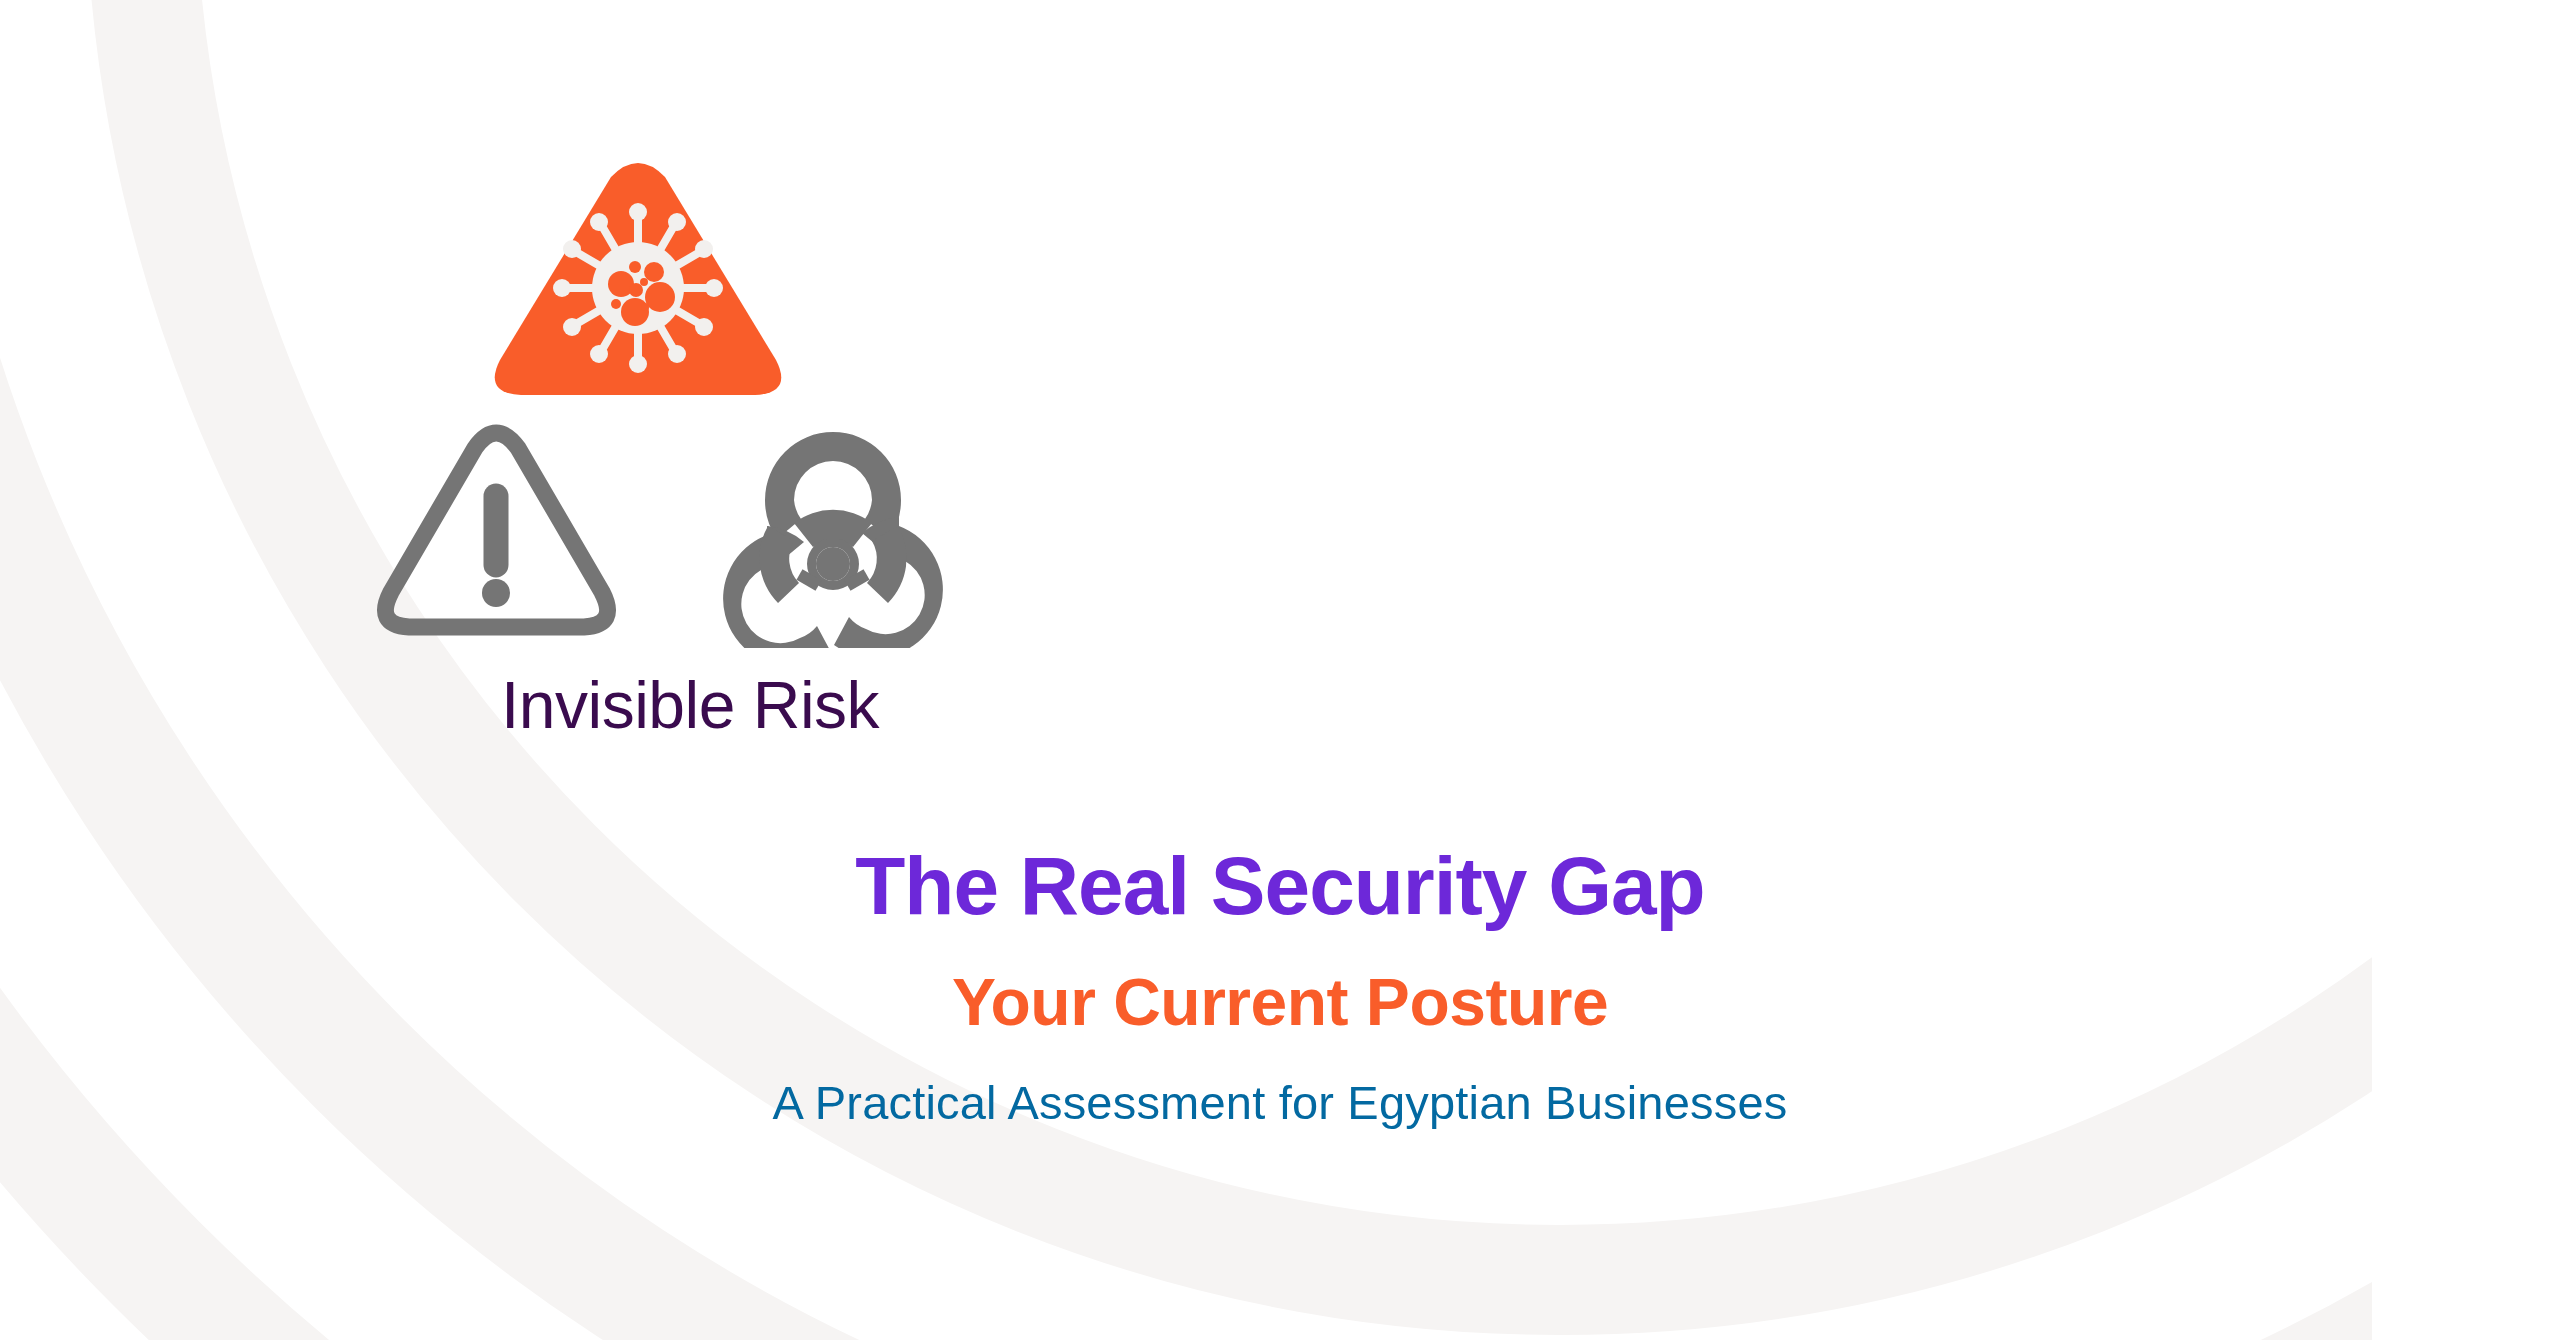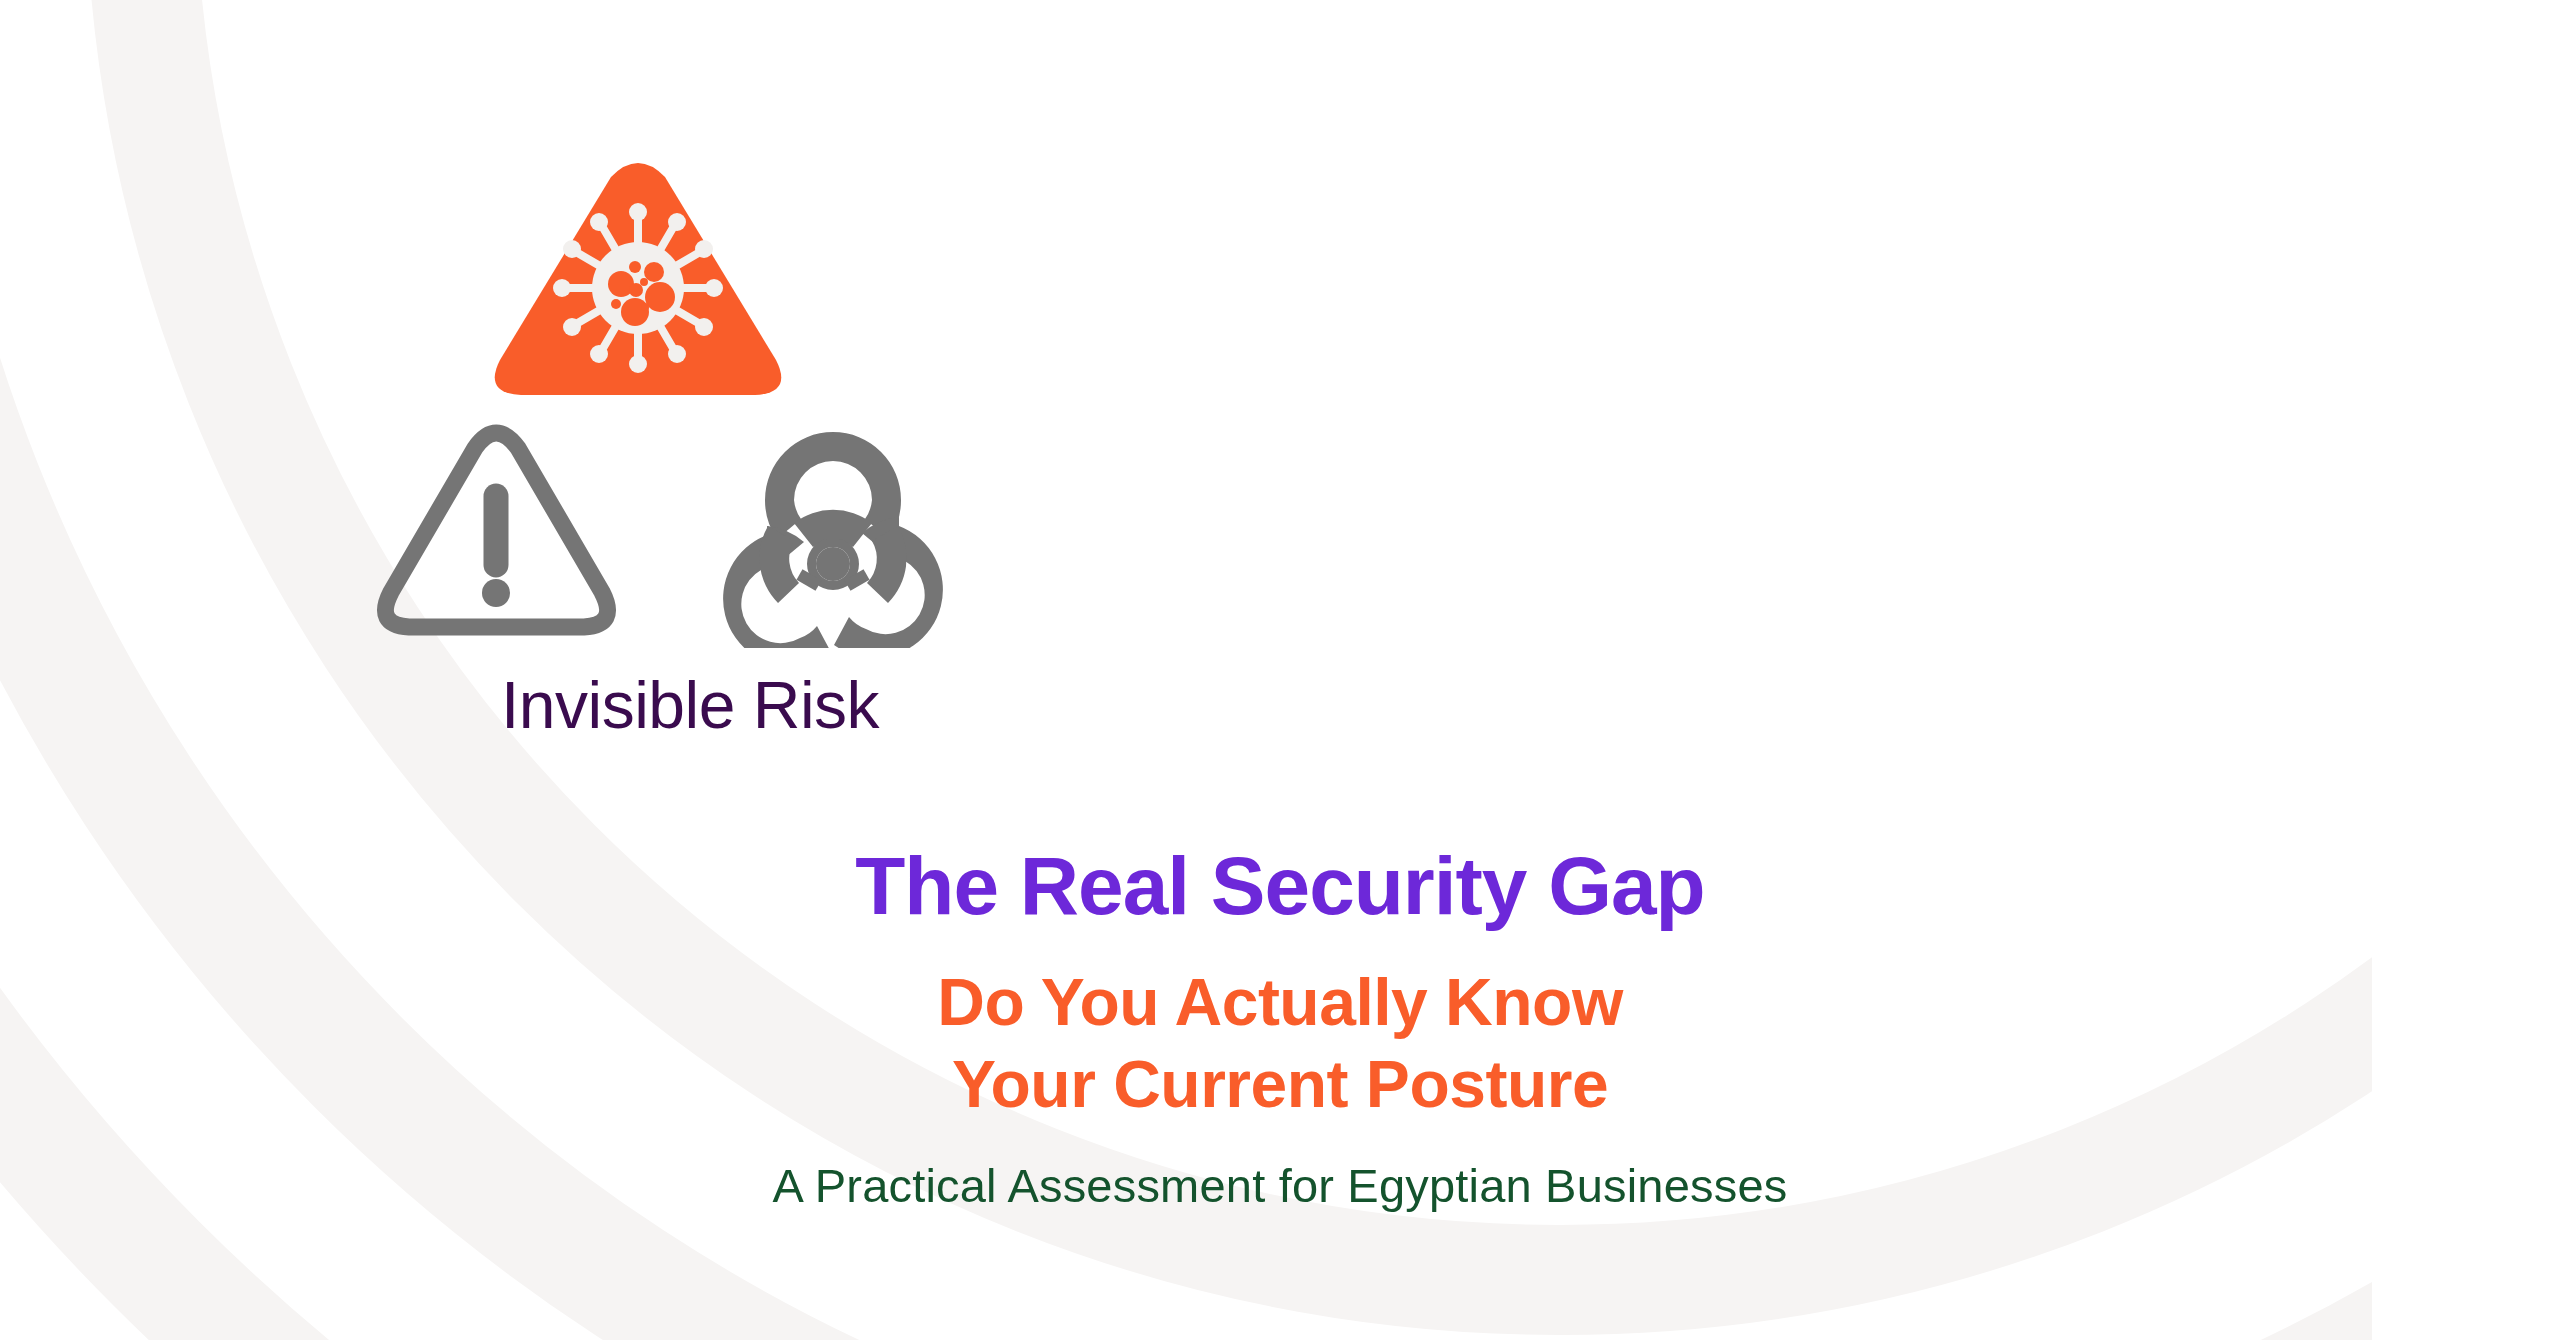--- a/index.html
+++ b/index.html
@@ -107,21 +107,21 @@
     font-size: 66px;
     font-weight: bold;
     color: #f95d2a;
     line-height: 1.25;
     letter-spacing: -0.5px;
   }
   .subhead-line { display: block; }
   .tagline {
     margin: 32px 0 0 0;
     font-size: 47px;
-    color: #14532d;
+    color: #0369a1;
     line-height: 1.2;
     letter-spacing: 0.2px;
   }
 </style>
 </head>
 <body>
 
 <div id="slide">
 
   <svg class="bg-arcs" viewBox="0 0 2560 1340" preserveAspectRatio="none" aria-hidden="true">
@@ -210,19 +210,18 @@
         </svg>
       </div>
       <div class="panel-label">Invisible Risk</div>
     </div>
 
   </div>
 
   <div class="text-block">
     <h1 class="headline">The Real Security Gap</h1>
     <div class="subhead">
-      <span class="subhead-line">Do You Actually Know</span>
       <span class="subhead-line">Your Current Posture</span>
     </div>
     <div class="tagline">A Practical Assessment for Egyptian Businesses</div>
   </div>
 
 </div>
 
 </body></html>

